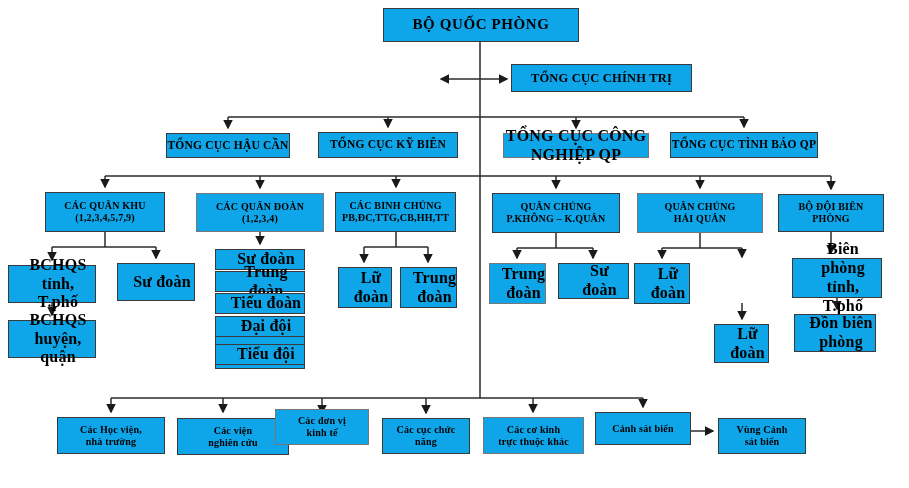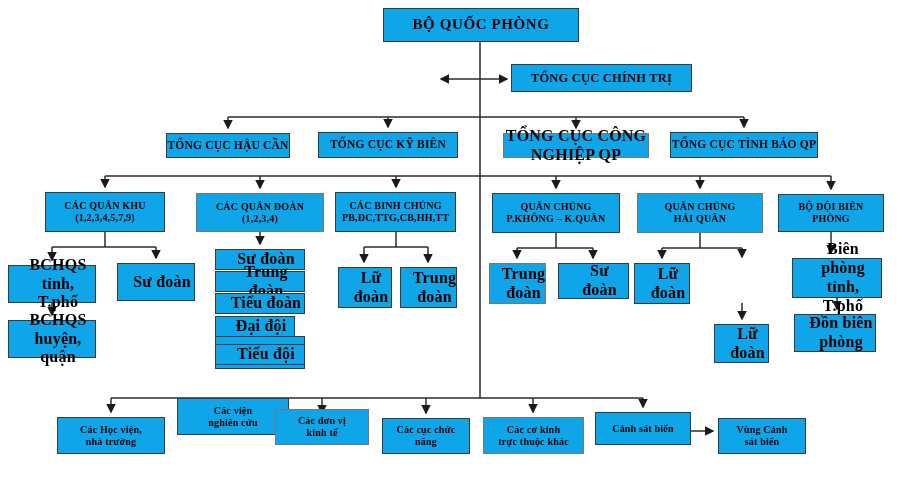--- a/index.html
+++ b/index.html
@@ -159,21 +159,21 @@
 
   <div class="box unit" style="left:215px;top:249px;width:90px;height:21px">
     <span>Sư đoàn</span>
   </div>
   <div class="box unit" style="left:215px;top:271px;width:90px;height:21px">
     <span>Trung đoàn</span>
   </div>
   <div class="box unit" style="left:215px;top:293px;width:90px;height:21px">
     <span>Tiểu đoàn</span>
   </div>
-  <div class="box unit" style="left:215px;top:316px;width:80px;height:21px">
+  <div class="box unit" style="left:215px;top:316px;width:90px;height:21px">
     <span>Đại đội</span>
   </div>
   <div class="box unit" style="left:215px;top:336px;width:90px;height:33px">
     <span>Trung đội</span>
   </div>
   <div class="box unit" style="left:215px;top:344px;width:90px;height:21px">
     <span>Tiểu đội</span>
   </div>
 
   <div class="box unit" style="left:338px;top:267px;width:54px;height:41px">
@@ -208,21 +208,21 @@
   </div>
   <div class="box unit" style="left:794px;top:314px;width:82px;height:38px">
     <span>Đồn biên</span>
     <span>phòng</span>
   </div>
 
   <div class="box bot" style="left:57px;top:417px;width:108px;height:37px">
     <span>Các Học viện,</span>
     <span>nhà trường</span>
   </div>
-  <div class="box bot" style="left:177px;top:398px;width:112px;height:37px">
+  <div class="box bot" style="left:177px;top:418px;width:112px;height:37px">
     <span>Các viện</span>
     <span>nghiên cứu</span>
   </div>
   <div class="box bot gray" style="left:275px;top:409px;width:94px;height:36px">
     <span>Các đơn vị</span>
     <span>kinh tế</span>
   </div>
   <div class="box bot" style="left:382px;top:418px;width:88px;height:36px">
     <span>Các cục chức</span>
     <span>năng</span>

